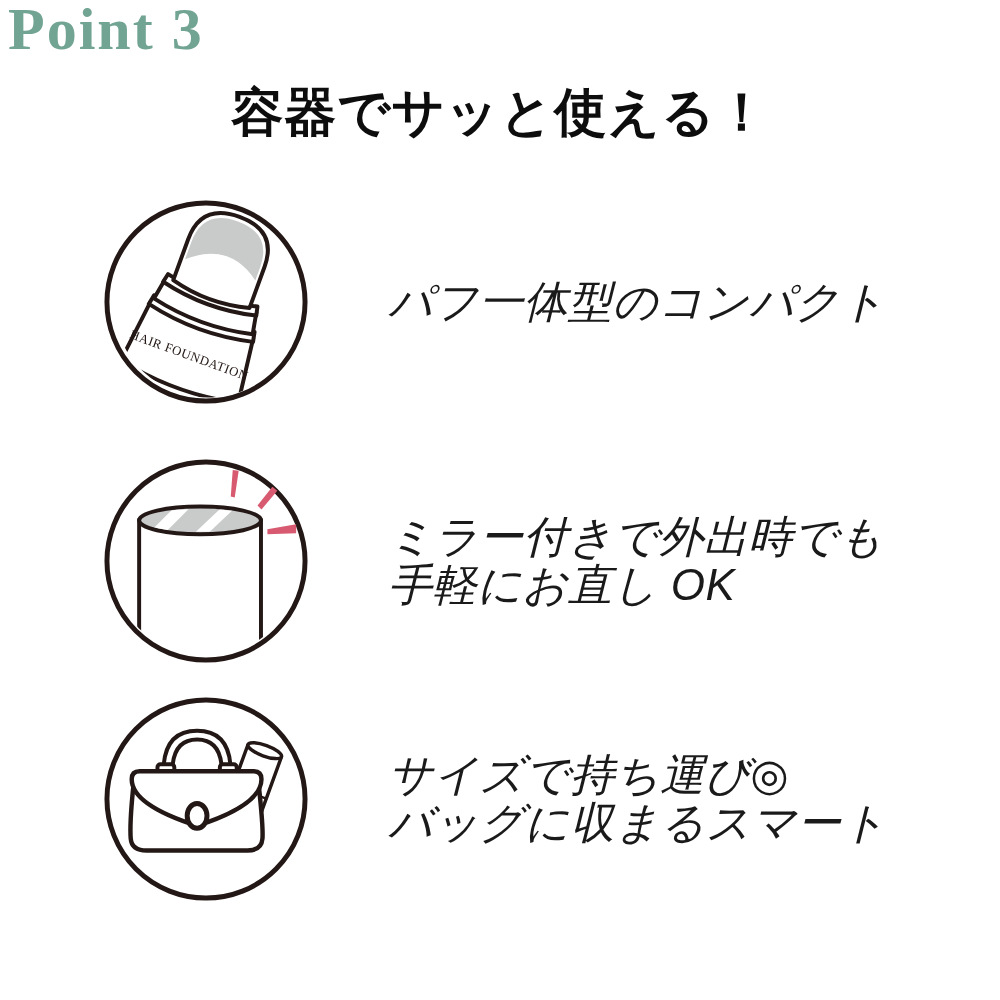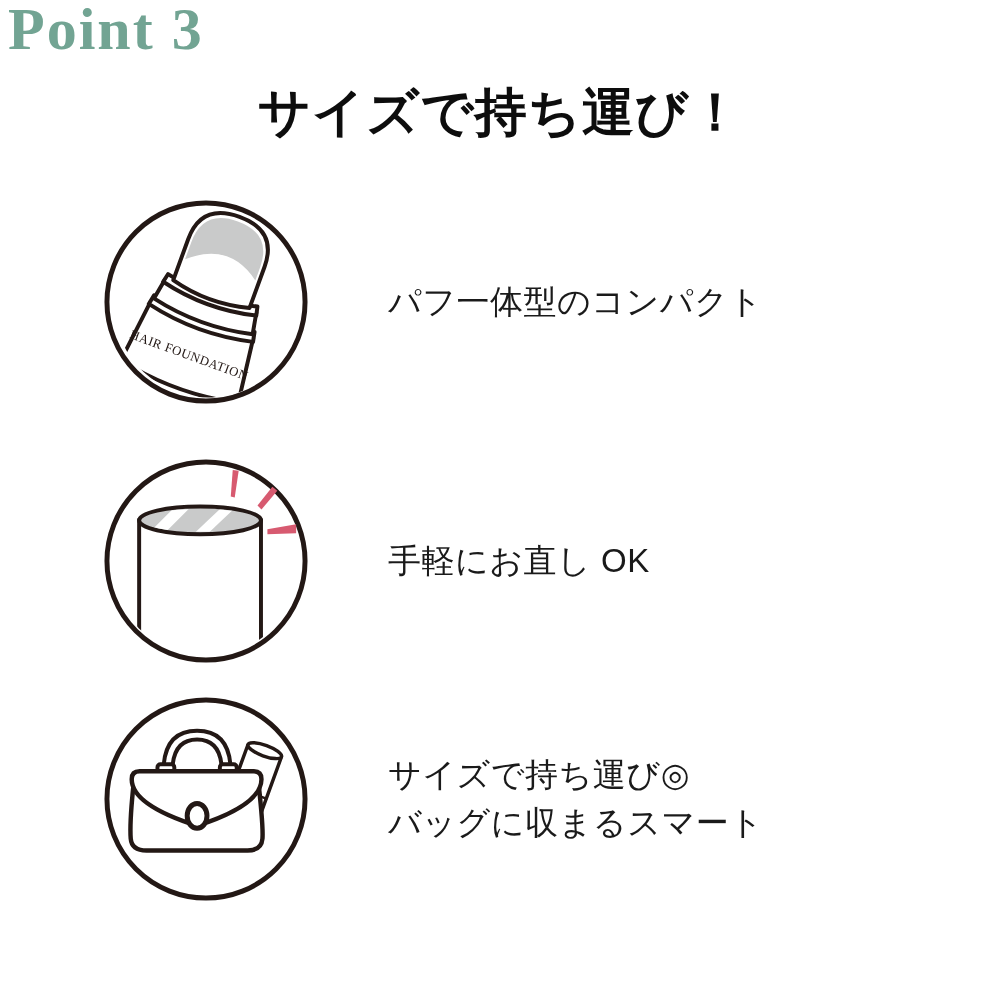--- a/index.html
+++ b/index.html
@@ -38,40 +38,41 @@
   }
   .row{
     position:absolute;left:102px;
     display:flex;align-items:center;gap:78px;
   }
   .row1{top:198px;}
   .row2{top:457px;}
   .row3{top:695px;}
   .icon-wrap{flex:0 0 auto;width:208px;height:208px;}
   .caption{
-    font-size:33px;line-height:48px;
+    font-size:44px;line-height:48px;
     letter-spacing:0.5px;
     color:var(--text);
     white-space:nowrap;
+    font-style:italic;
   }
   svg{display:block;}
   .ink-stroke{stroke:var(--ink);}
   .product-label{
     font-family:"Liberation Serif","DejaVu Serif",serif;
     fill:var(--ink);
   }
 </style>
 </head>
 <body>
 
 <div class="page">
 
   <div class="kicker">Point 3</div>
 
-  <div class="title">サイズで持ち運び！</div>
+  <div class="title">容器でサッと使える！</div>
 
   <section class="row row1">
     <div class="icon-wrap">
       <svg viewBox="0 0 210 210" width="208" height="208">
         <defs>
           <clipPath id="c1">
               <circle cx="105" cy="105" r="96"></circle>
             </clipPath>
         </defs>
         <circle cx="105" cy="105" r="100" fill="#ffffff" class="ink-stroke" stroke-width="5"></circle>
@@ -112,20 +113,21 @@
           </g>
         </g>
         <g stroke="none">
           <polygon points="132,13 138,14 134,41 130,40" fill="#d75a70"></polygon>
           <polygon points="172,30 177,34 161,53 157,49" fill="#d75a70"></polygon>
           <polygon points="167,73 167,78 196,77 196,68" fill="#d75a70"></polygon>
         </g>
       </svg>
     </div>
     <div class="caption">
+      <div>ミラー付きで外出時でも</div>
       <div>手軽にお直し OK</div>
     </div>
   </section>
 
   <section class="row row3">
     <div class="icon-wrap">
       <svg viewBox="0 0 210 210" width="208" height="208">
         <defs>
           <clipPath id="c3">
               <circle cx="105" cy="105" r="96"></circle>

